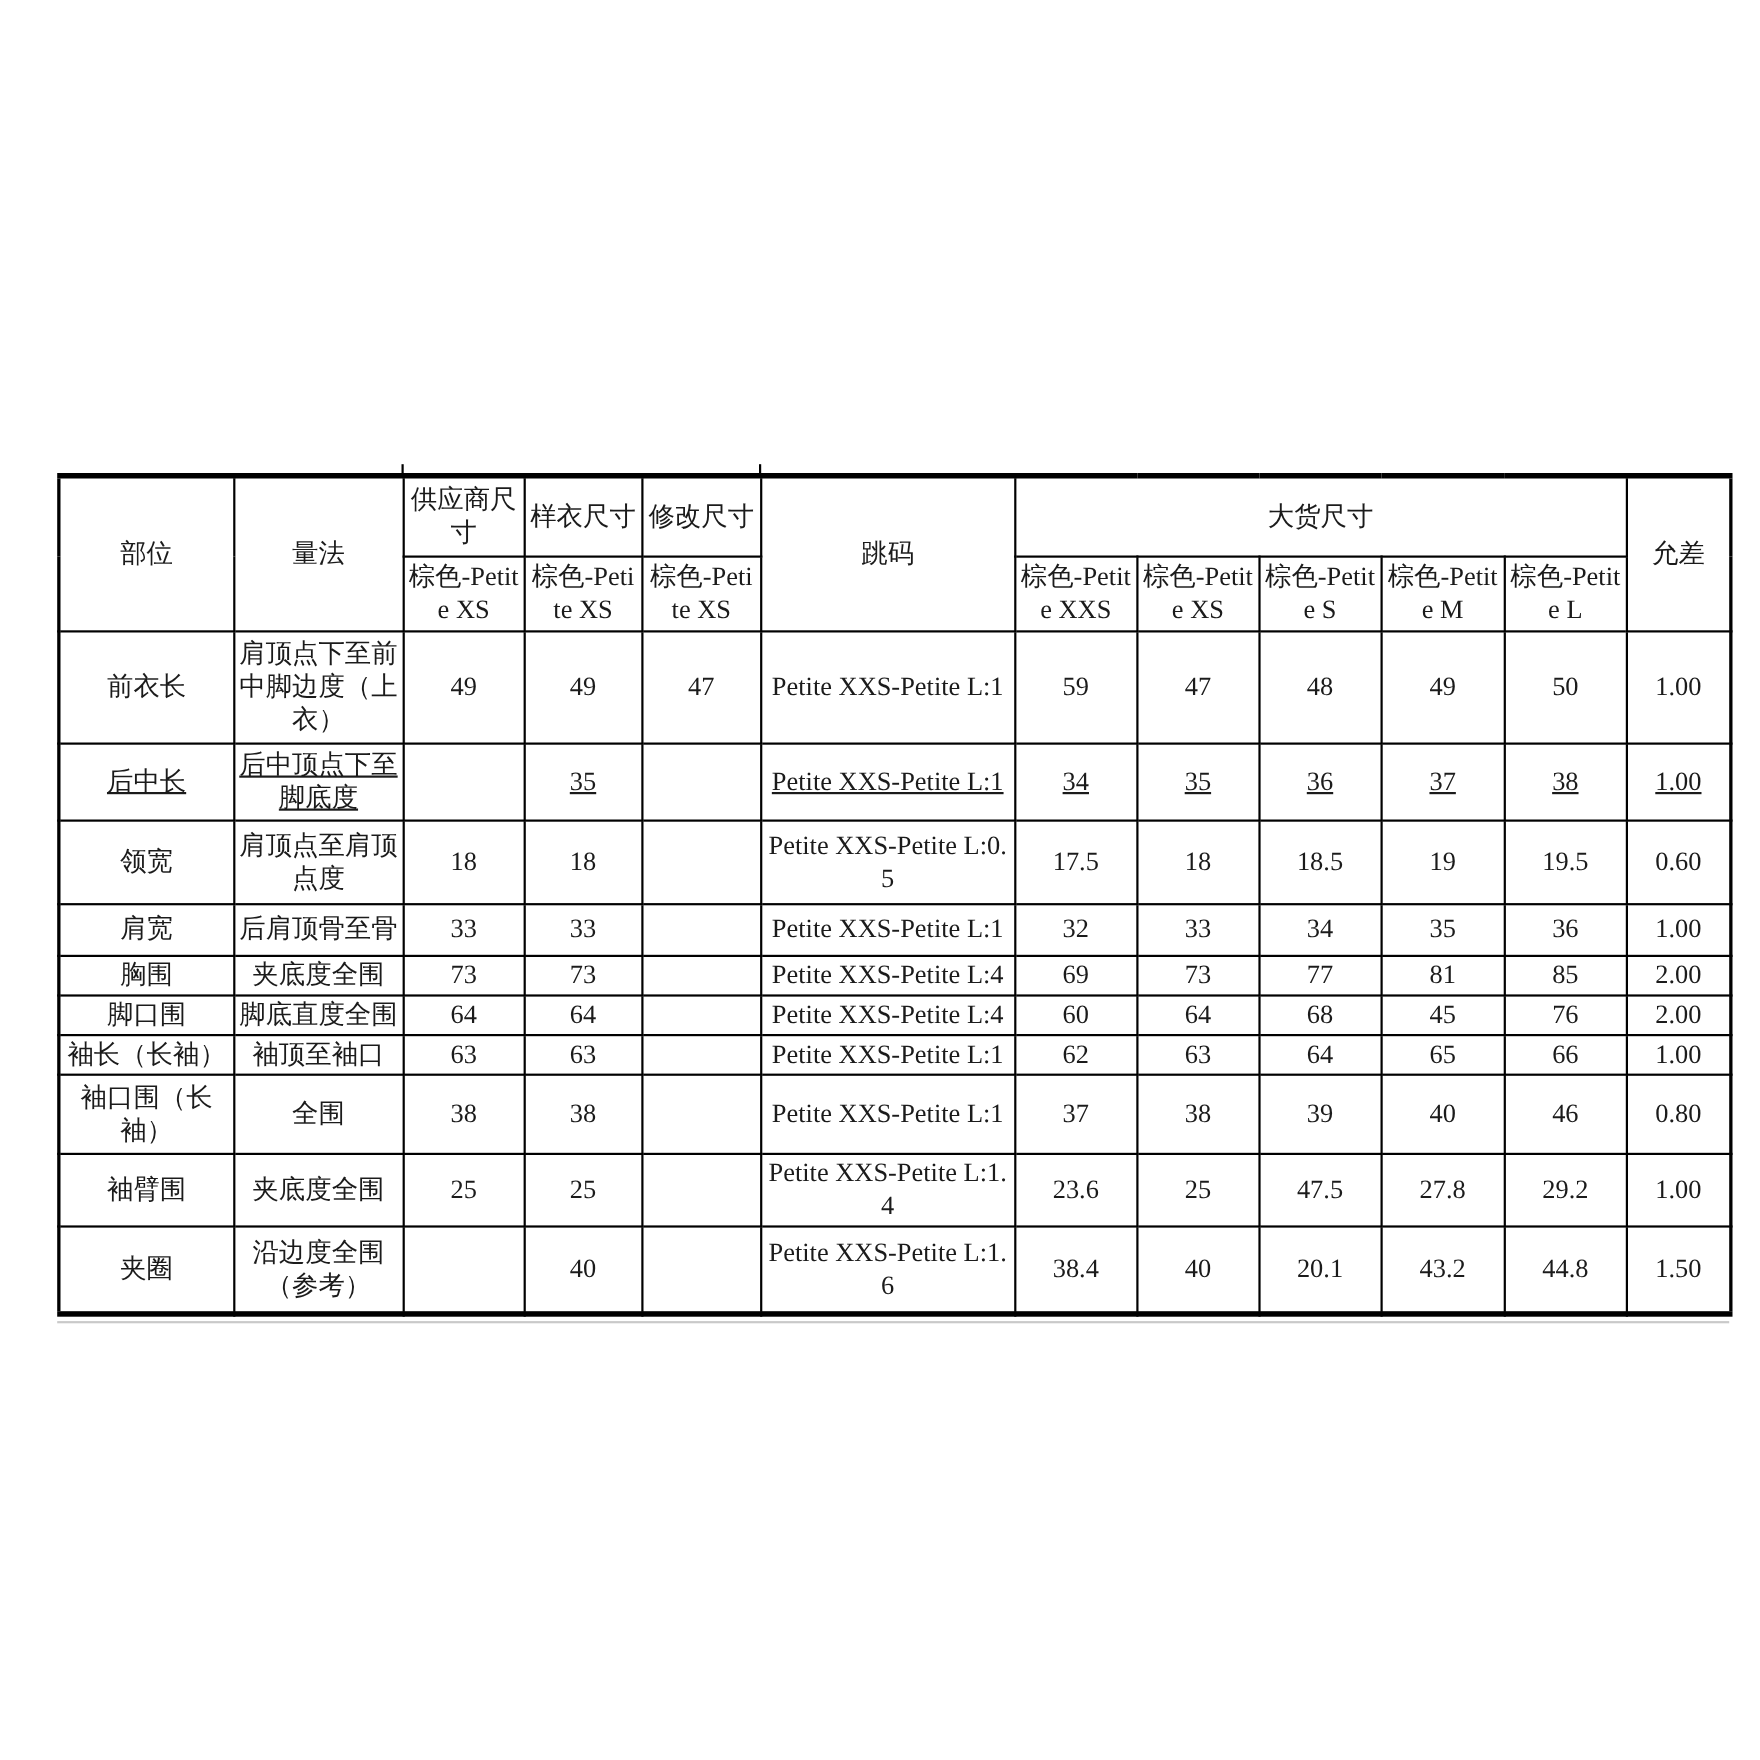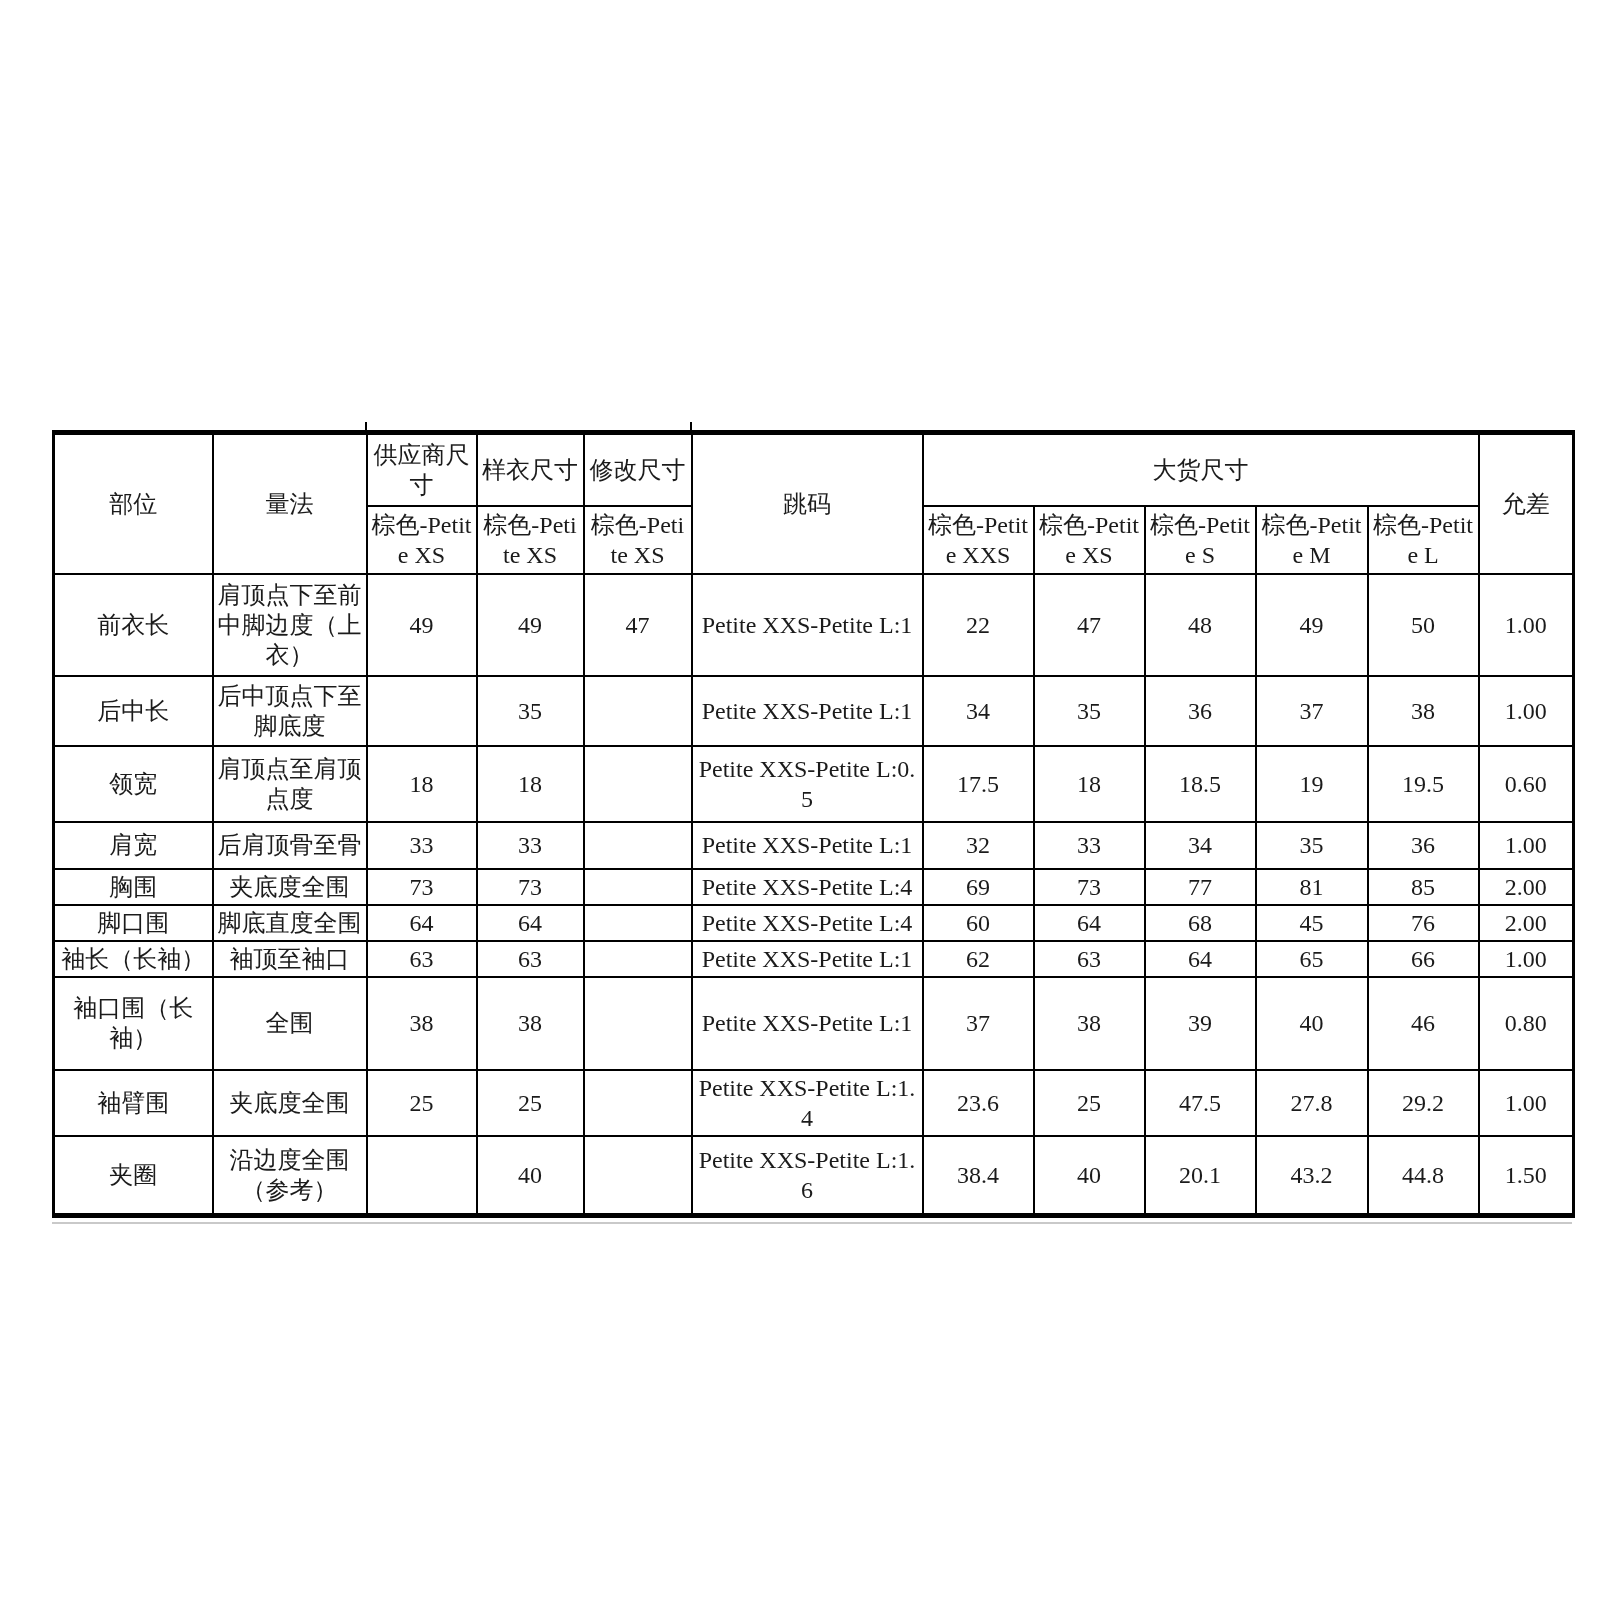--- a/index.html
+++ b/index.html
@@ -51,27 +51,27 @@
   
   td.grading-cell {
     text-align: left;
     word-break: break-all;
     padding: 1px 0 1px 4px;
   }
   
   tr.hrow-1 { height: 73px; }
   tr.hrow-2 { height: 68px; }
   tr.row-0 { height: 102px; }
-  tr.row-1 { height: 70px; }
+  tr.row-1 { height: 70px; text-decoration: underline; }
   tr.row-2 { height: 76px; }
   tr.row-3 { height: 47px; }
   tr.row-4 { height: 35px; margin-top: 48px; }
   tr.row-5 { height: 35px; }
   tr.row-6 { height: 35px; }
-  tr.row-7 { height: 93px; }
+  tr.row-7 { height: 72px; }
   tr.row-8 { height: 64px; }
   tr.row-9 { height: 80px; }
   
   .top-tick {
     position: absolute;
     top: -8px;
     width: 2px;
     height: 8px;
     background: #000;
   }
@@ -132,21 +132,21 @@
     </thead>
 
     <tbody id="spec-body">
         <tr class="row-0">
     <td class="part-cell">前衣长</td>
     <td class="method-cell">肩顶点下至前中脚边度（上衣）</td>
     <td>49</td>
     <td>49</td>
     <td>47</td>
     <td class="grading-cell">Petite XXS-Petite L:1</td>
-    <td>22</td>
+    <td>59</td>
     <td>47</td>
     <td>48</td>
     <td>49</td>
     <td>50</td>
     <td>1.00</td>
   </tr>
         <tr class="row-1">
     <td class="part-cell">后中长</td>
     <td class="method-cell">后中顶点下至脚底度</td>
     <td></td>

